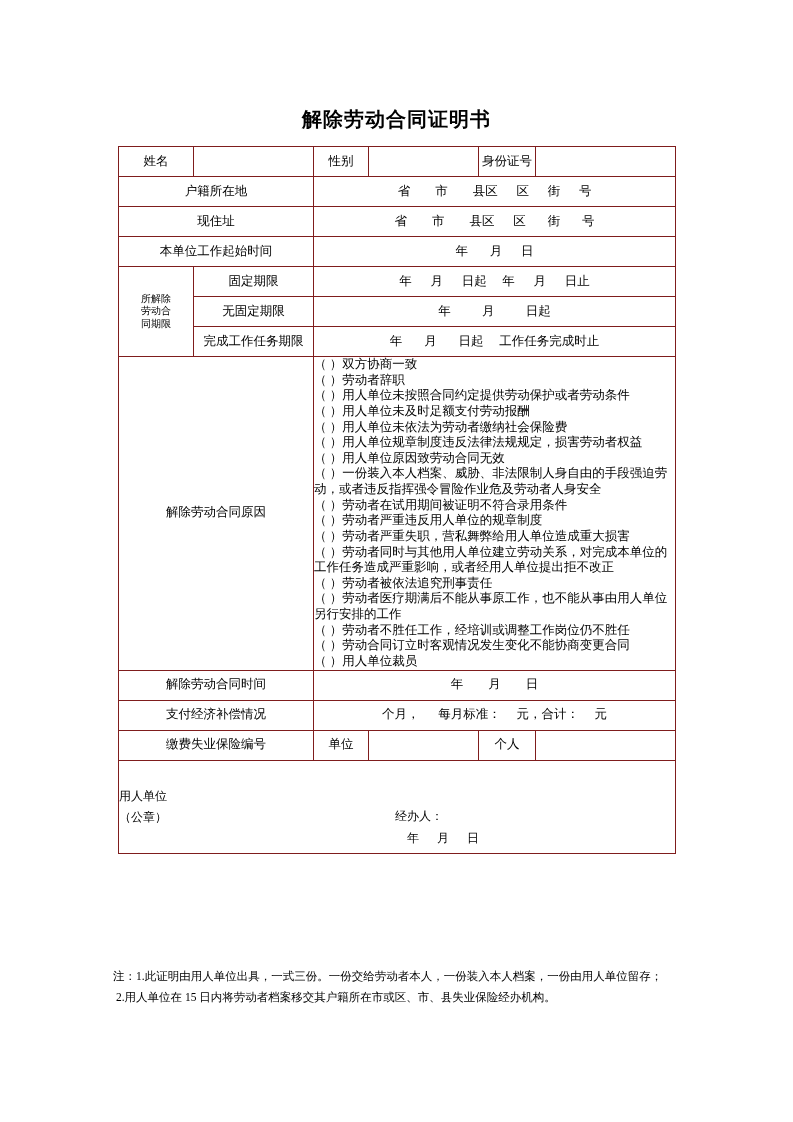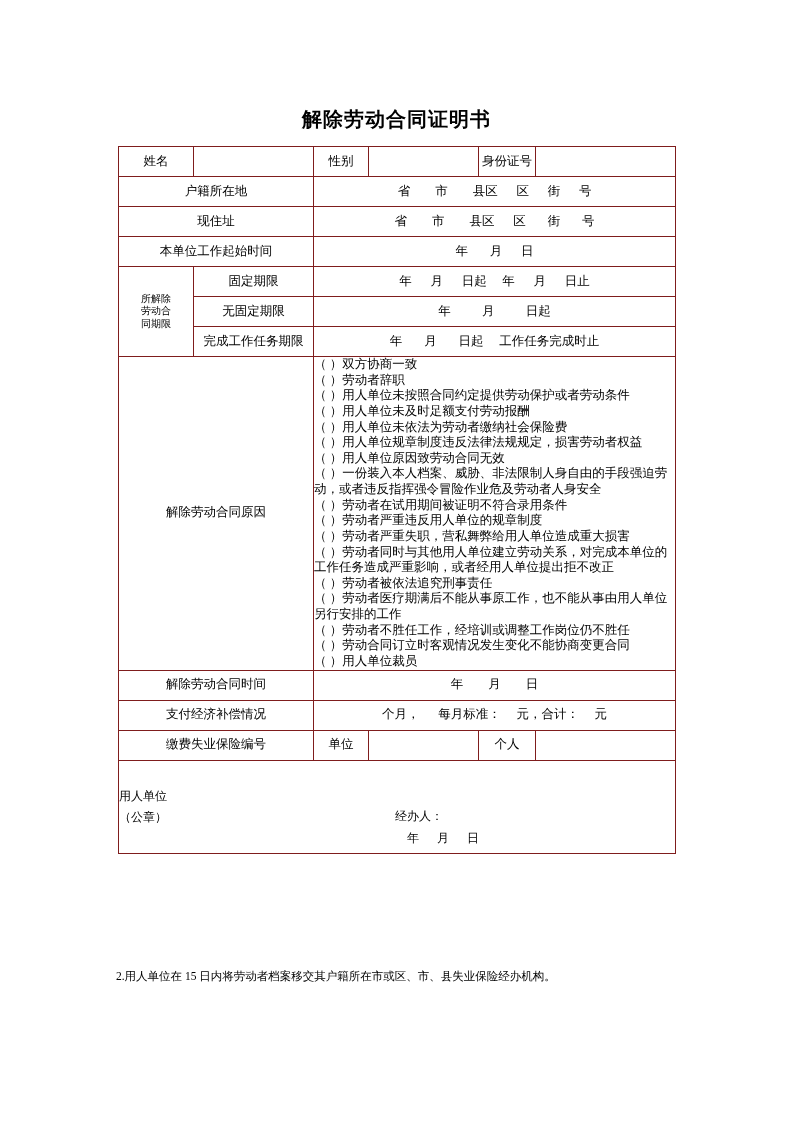--- a/index.html
+++ b/index.html
@@ -224,16 +224,17 @@
         <div class="org">用人单位</div>
         <div class="org">（公章）</div>
         <div class="handler">经办人：</div>
         <div class="hdate">年      月      日</div>
       </td>
     </tr>
   </tbody>
     </table>
 
   <div class="notes">
+    <div>注：1.此证明由用人单位出具，一式三份。一份交给劳动者本人，一份装入本人档案，一份由用人单位留存；</div>
     <div> 2.用人单位在 15 日内将劳动者档案移交其户籍所在市或区、市、县失业保险经办机构。</div>
   </div>
 
 </div>
 
 </body></html>

